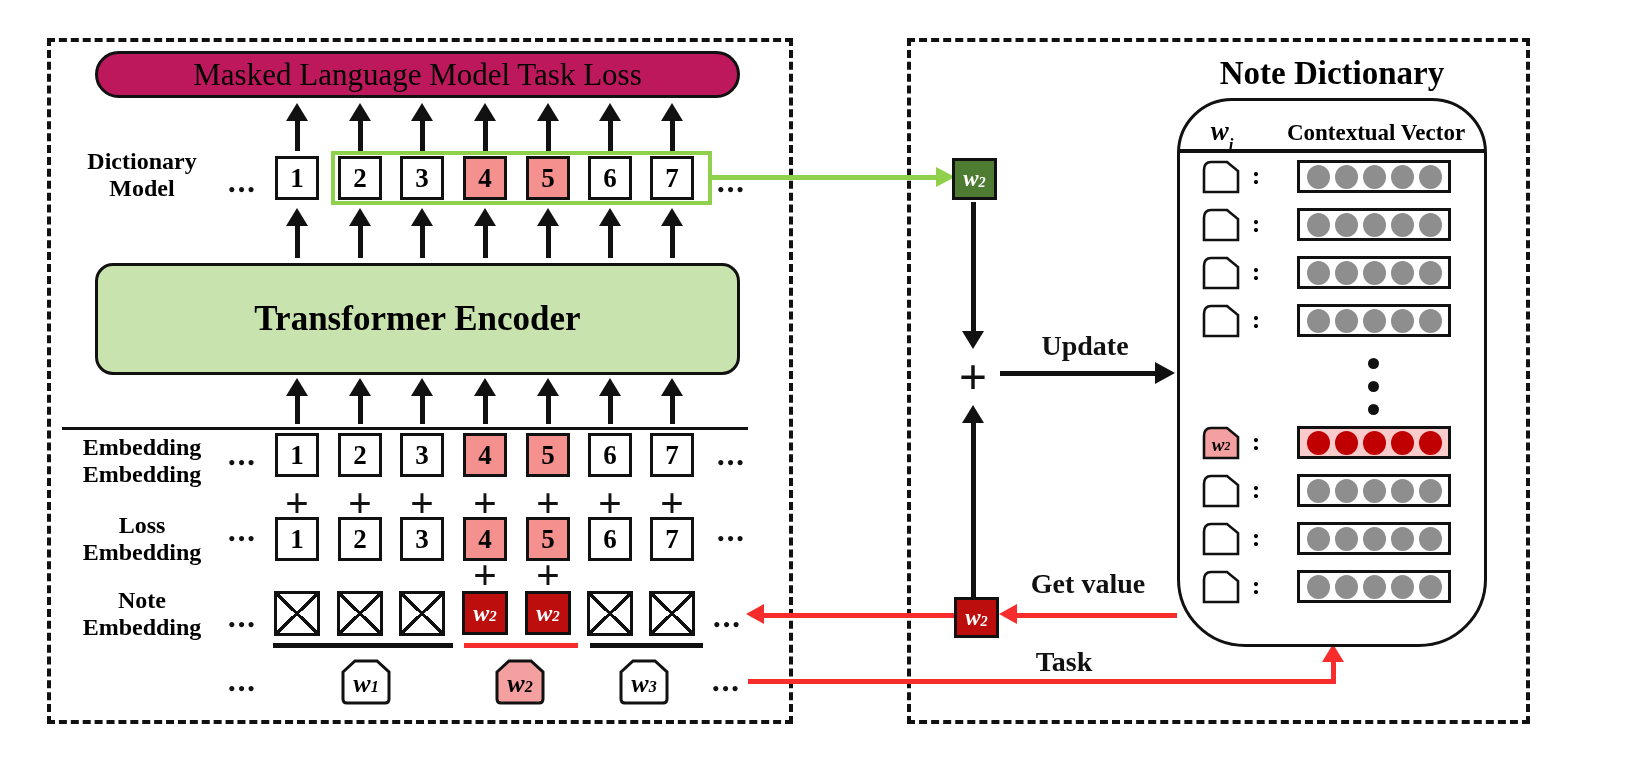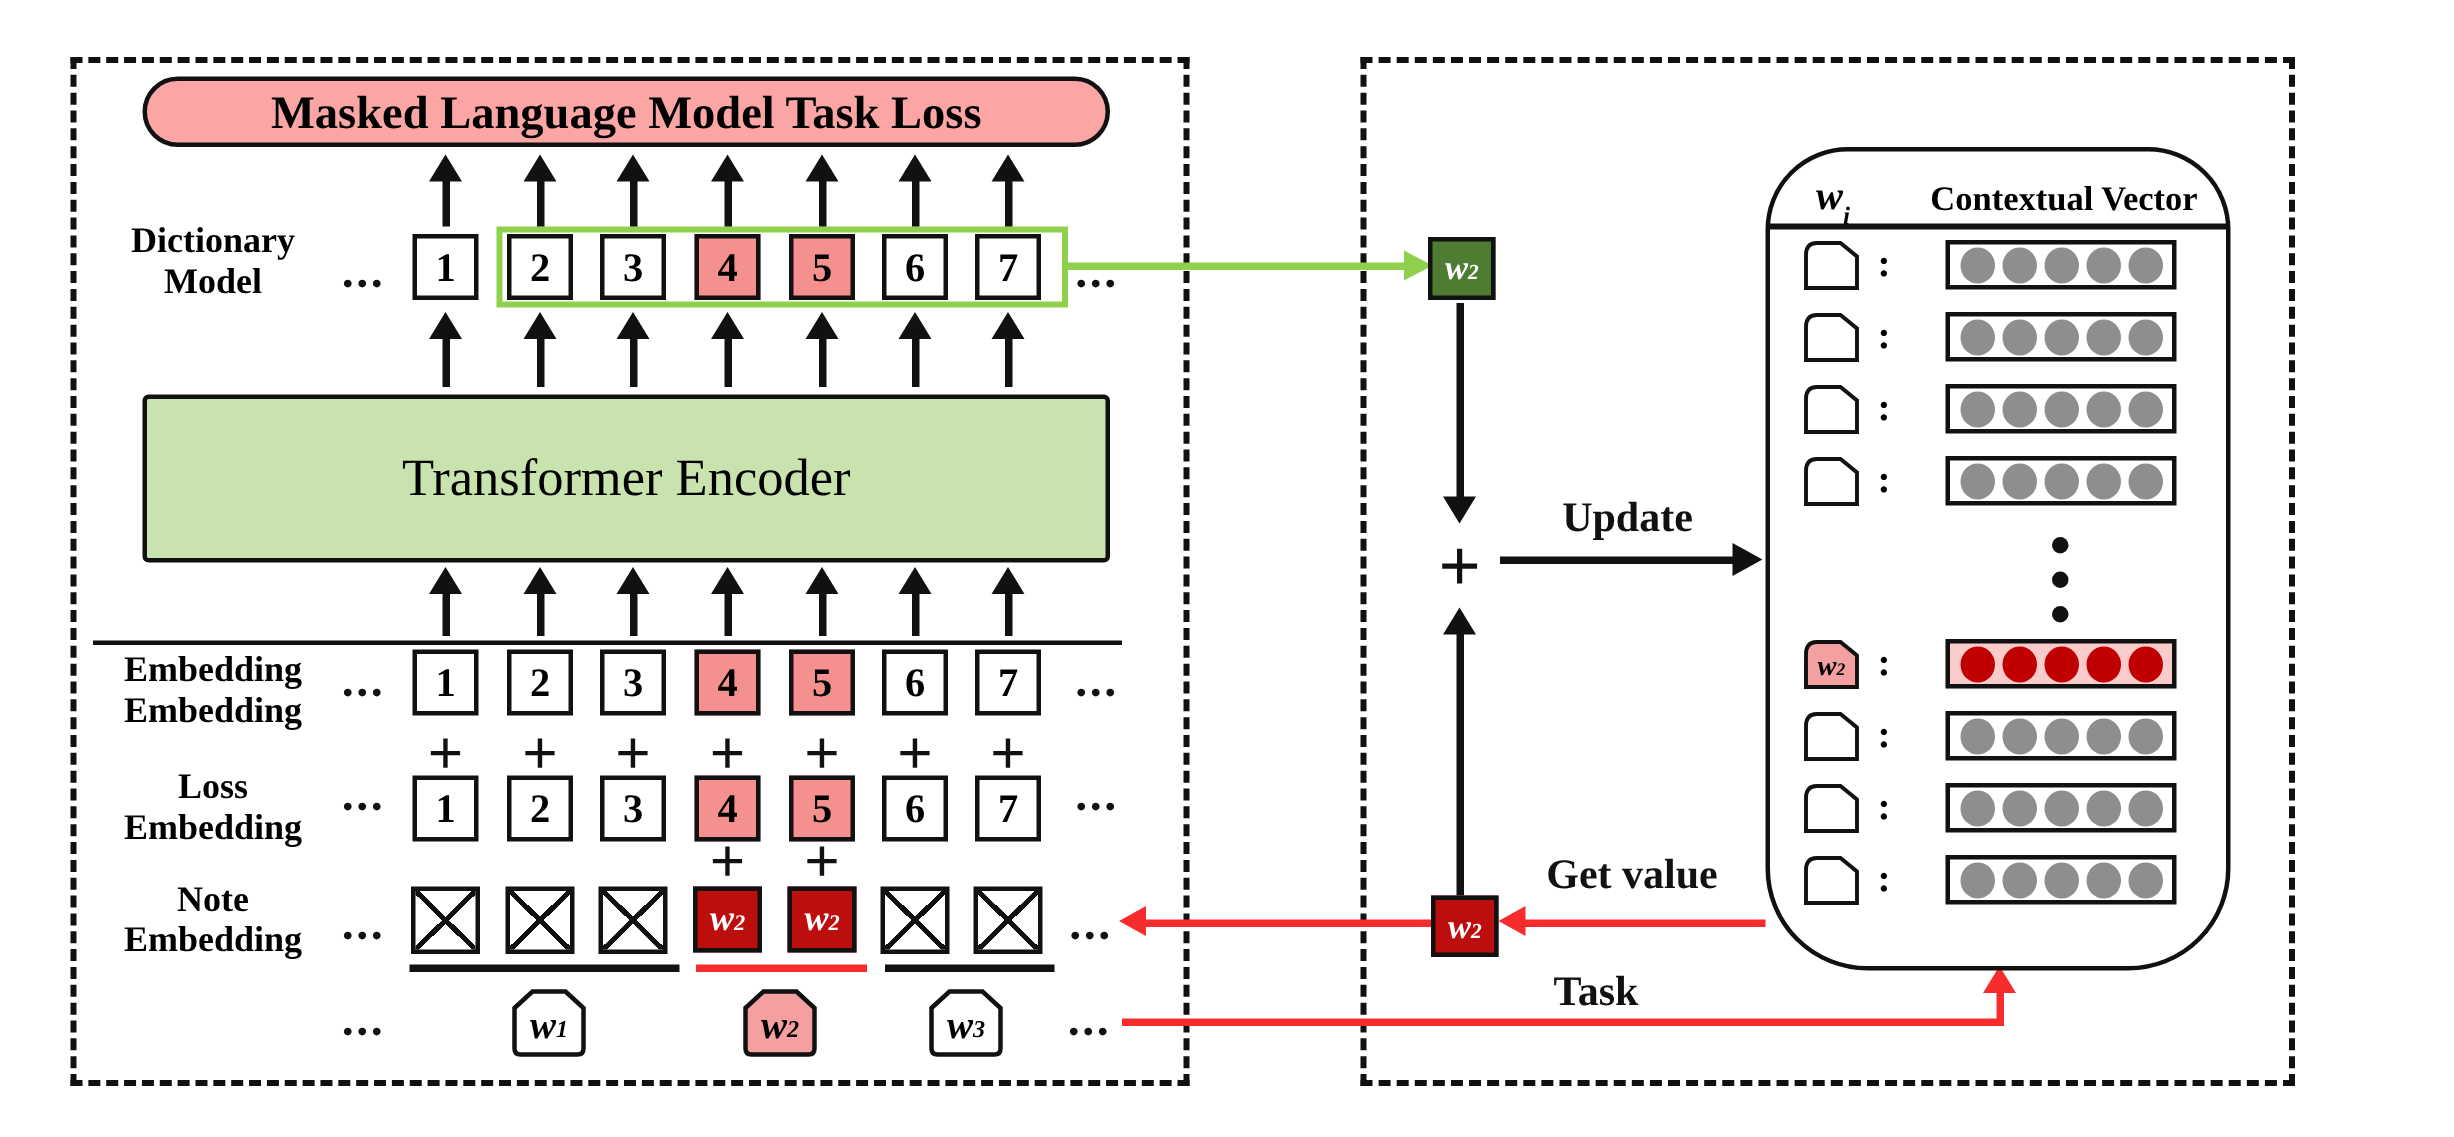--- a/index.html
+++ b/index.html
@@ -4,23 +4,23 @@
 <style>
   html,body{margin:0;padding:0;background:#fff;}
   body, body *{font-family:"Liberation Serif","DejaVu Serif",serif;}
   #stage{position:relative;width:1636px;height:758px;background:#fff;overflow:hidden;}
   .abs{position:absolute;box-sizing:border-box;}
   .panel{border:4px dashed #111;background:transparent;}
   #left-panel{left:47px;top:38px;width:746px;height:686px;}
   #right-panel{left:907px;top:38px;width:623px;height:686px;}
   .ctr{display:flex;align-items:center;justify-content:center;text-align:center;}
   #mlm-box{left:95px;top:51px;width:645px;height:47px;border:3.5px solid #111;border-radius:24px;
-           font-size:31px;font-weight:bold;background:#fca5a5;}
-  #encoder-box{left:95px;top:263px;width:645px;height:112px;border:3.5px solid #111;border-radius:4px;
-           font-size:35px;font-weight:normal;background:var(--enc-green);}
+           font-size:31px;font-weight:normal;background:#be185d;}
+  #encoder-box{left:95px;top:263px;width:645px;height:112px;border:3.5px solid #111;border-radius:18px;
+           font-size:35px;font-weight:bold;background:var(--enc-green);}
   .side-label{width:180px;text-align:center;font-weight:bold;font-size:24px;line-height:27px;}
   #output-label{left:52px;top:148px;}
   #pos-label{left:52px;top:434px;}
   #word-label{left:52px;top:512px;}
   #note-label{left:52px;top:587px;}
   #sep-line{left:62px;top:427px;width:686px;height:3px;background:#111;}
   .token{width:44px;height:44px;border:3px solid #111;background:#fff;
          display:flex;align-items:center;justify-content:center;font-size:27px;font-weight:bold;}
   .token.hl{background:var(--token-pink);}
   .masked{width:46px;height:45px;border:3px solid #111;background-color:#fff;
@@ -154,20 +154,21 @@
   <div class="abs conn-label" id="getvalue-label">Get value</div>
   <div class="abs redline" id="gv-line"></div>
   <div class="abs" id="gv-head"></div>
   <div class="abs redline" id="na-line"></div>
   <div class="abs" id="na-head"></div>
   <div class="abs conn-label" id="query-label">Task</div>
   <div class="abs redline" id="q-h"></div>
   <div class="abs redline" id="q-v"></div>
   <div class="abs" id="q-head"></div>
 
+  <div class="abs" id="dict-title">Note Dictionary</div>
   <div class="abs" id="dict-box"></div>
   <div class="abs" id="dict-key-header"><i>w</i><sub>i</sub></div>
   <div class="abs" id="dict-val-header">Contextual Vector</div>
   <div class="abs" id="dict-header-line"></div>
   <div class="abs" id="dict-vdots">
     <div class="vd"></div>
     <div class="vd"></div>
     <div class="vd"></div>
   </div>
 

